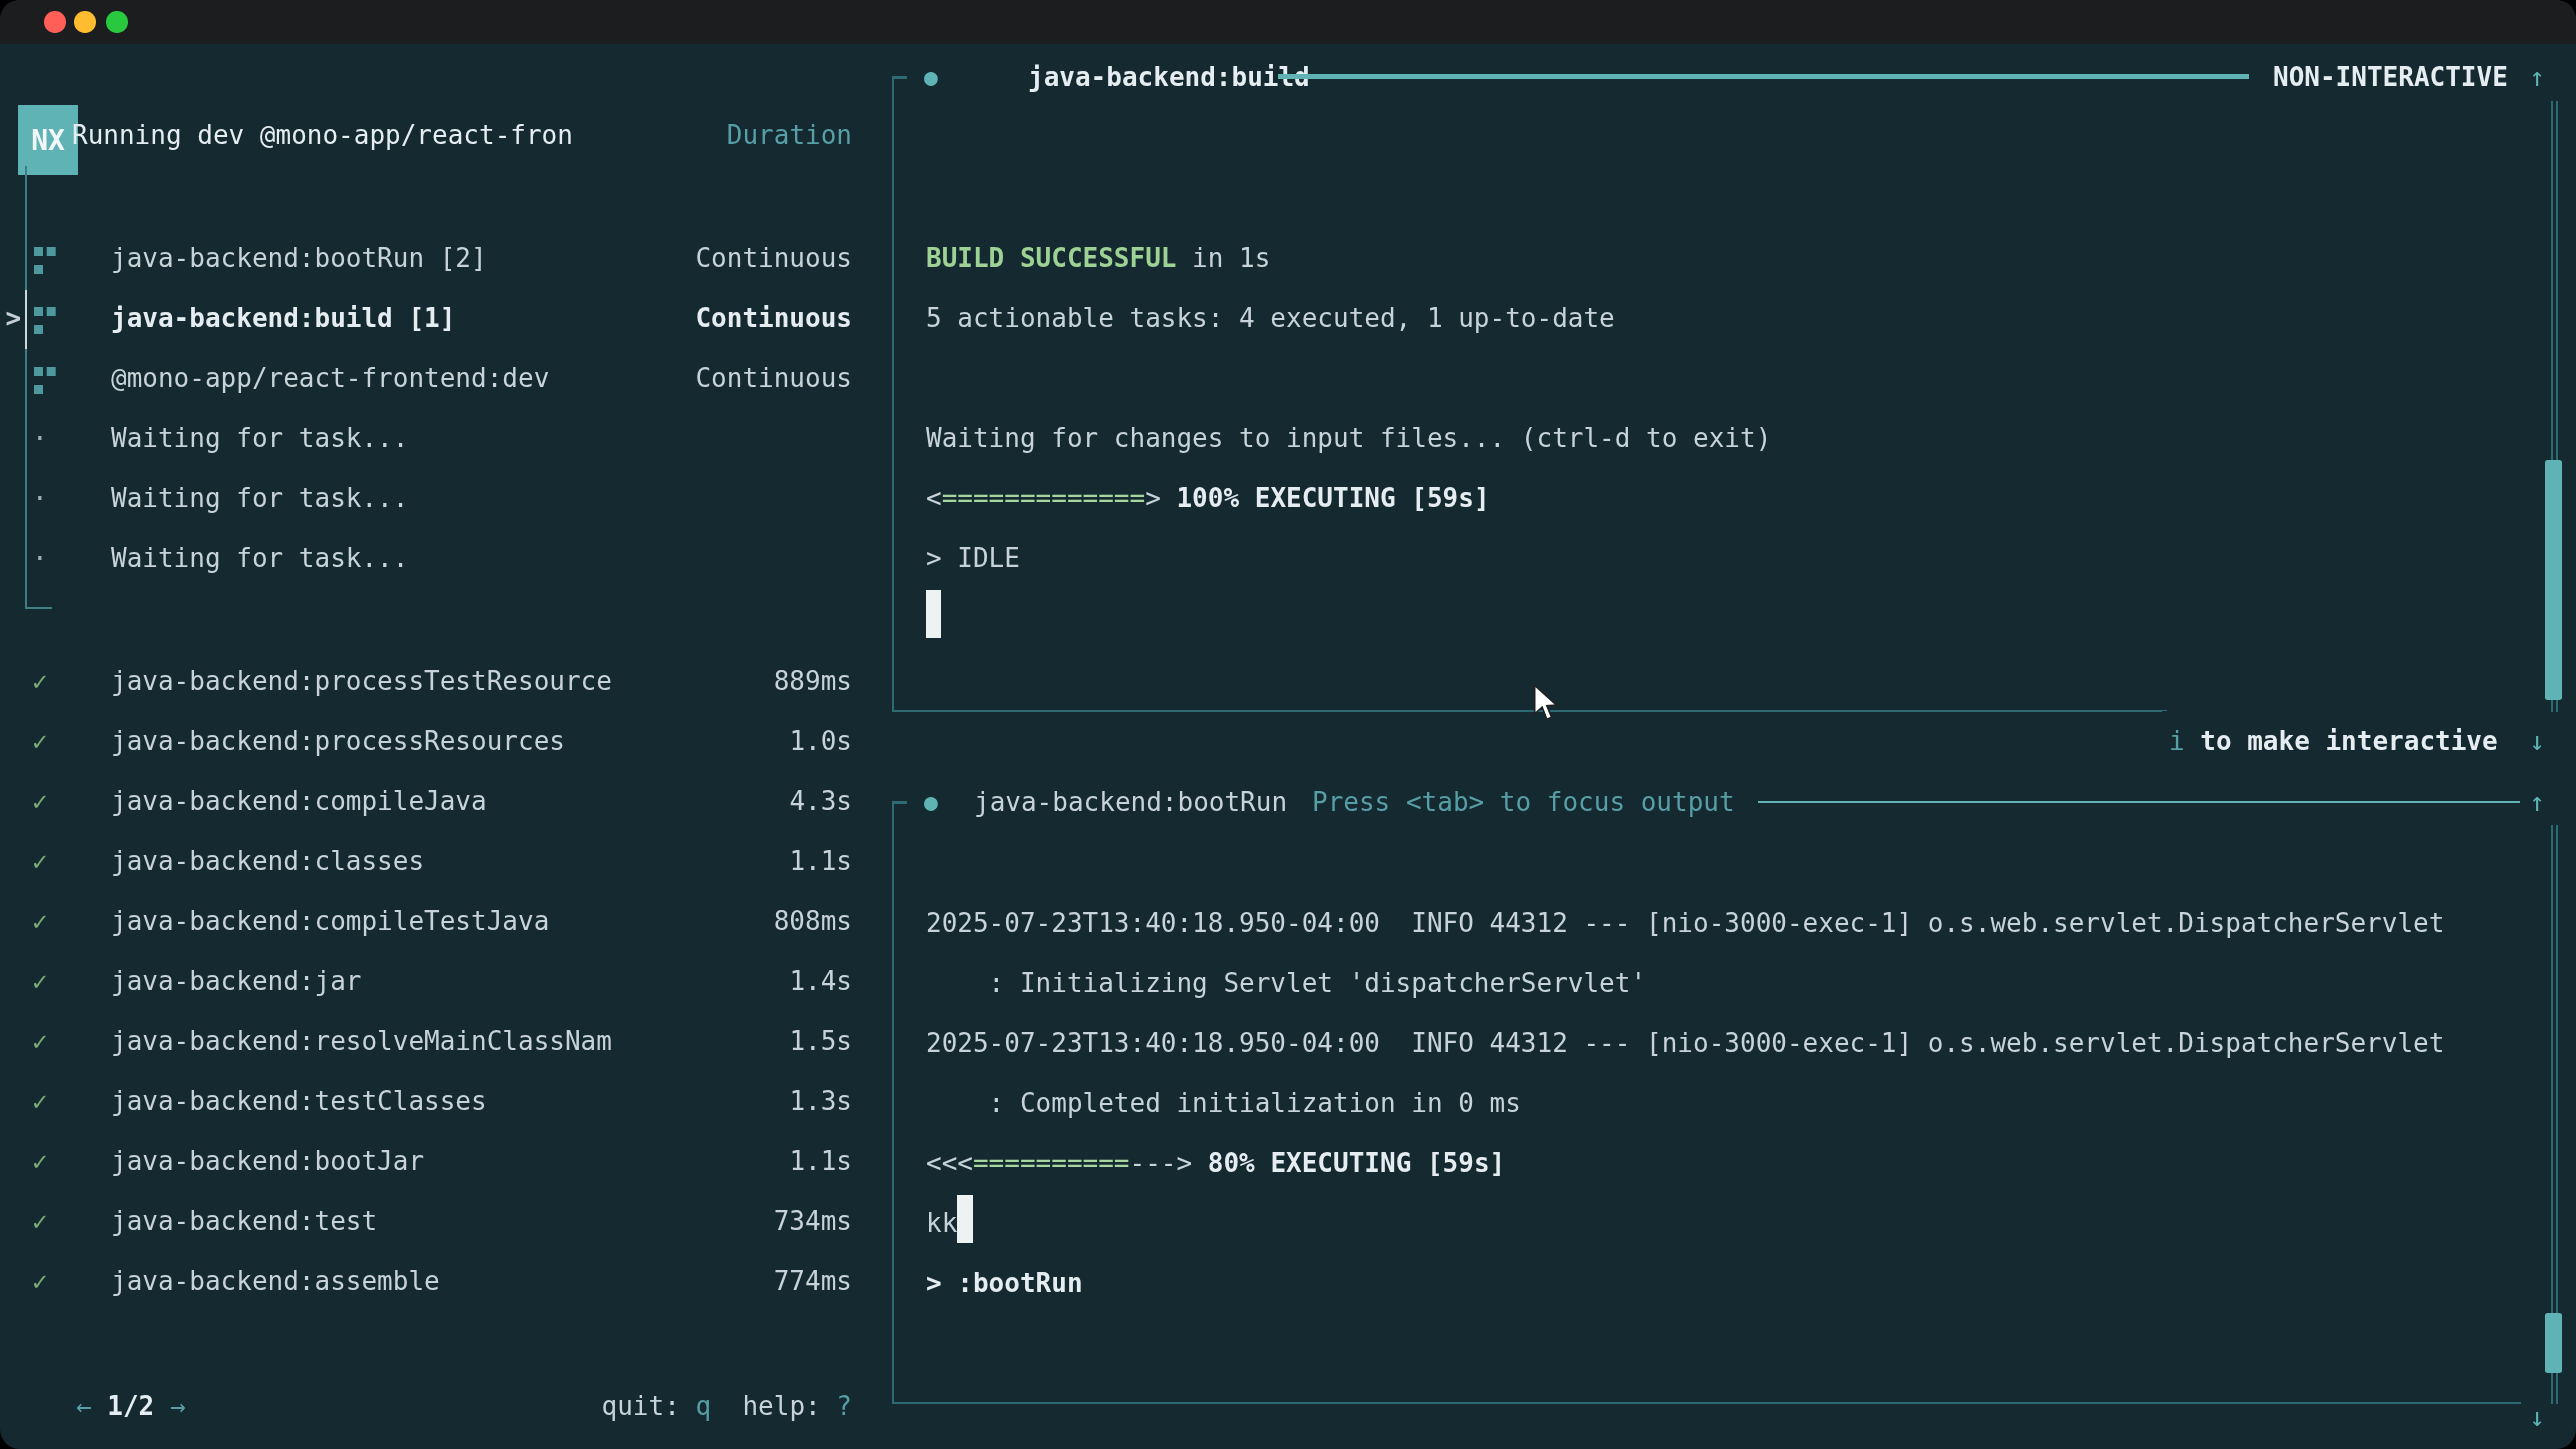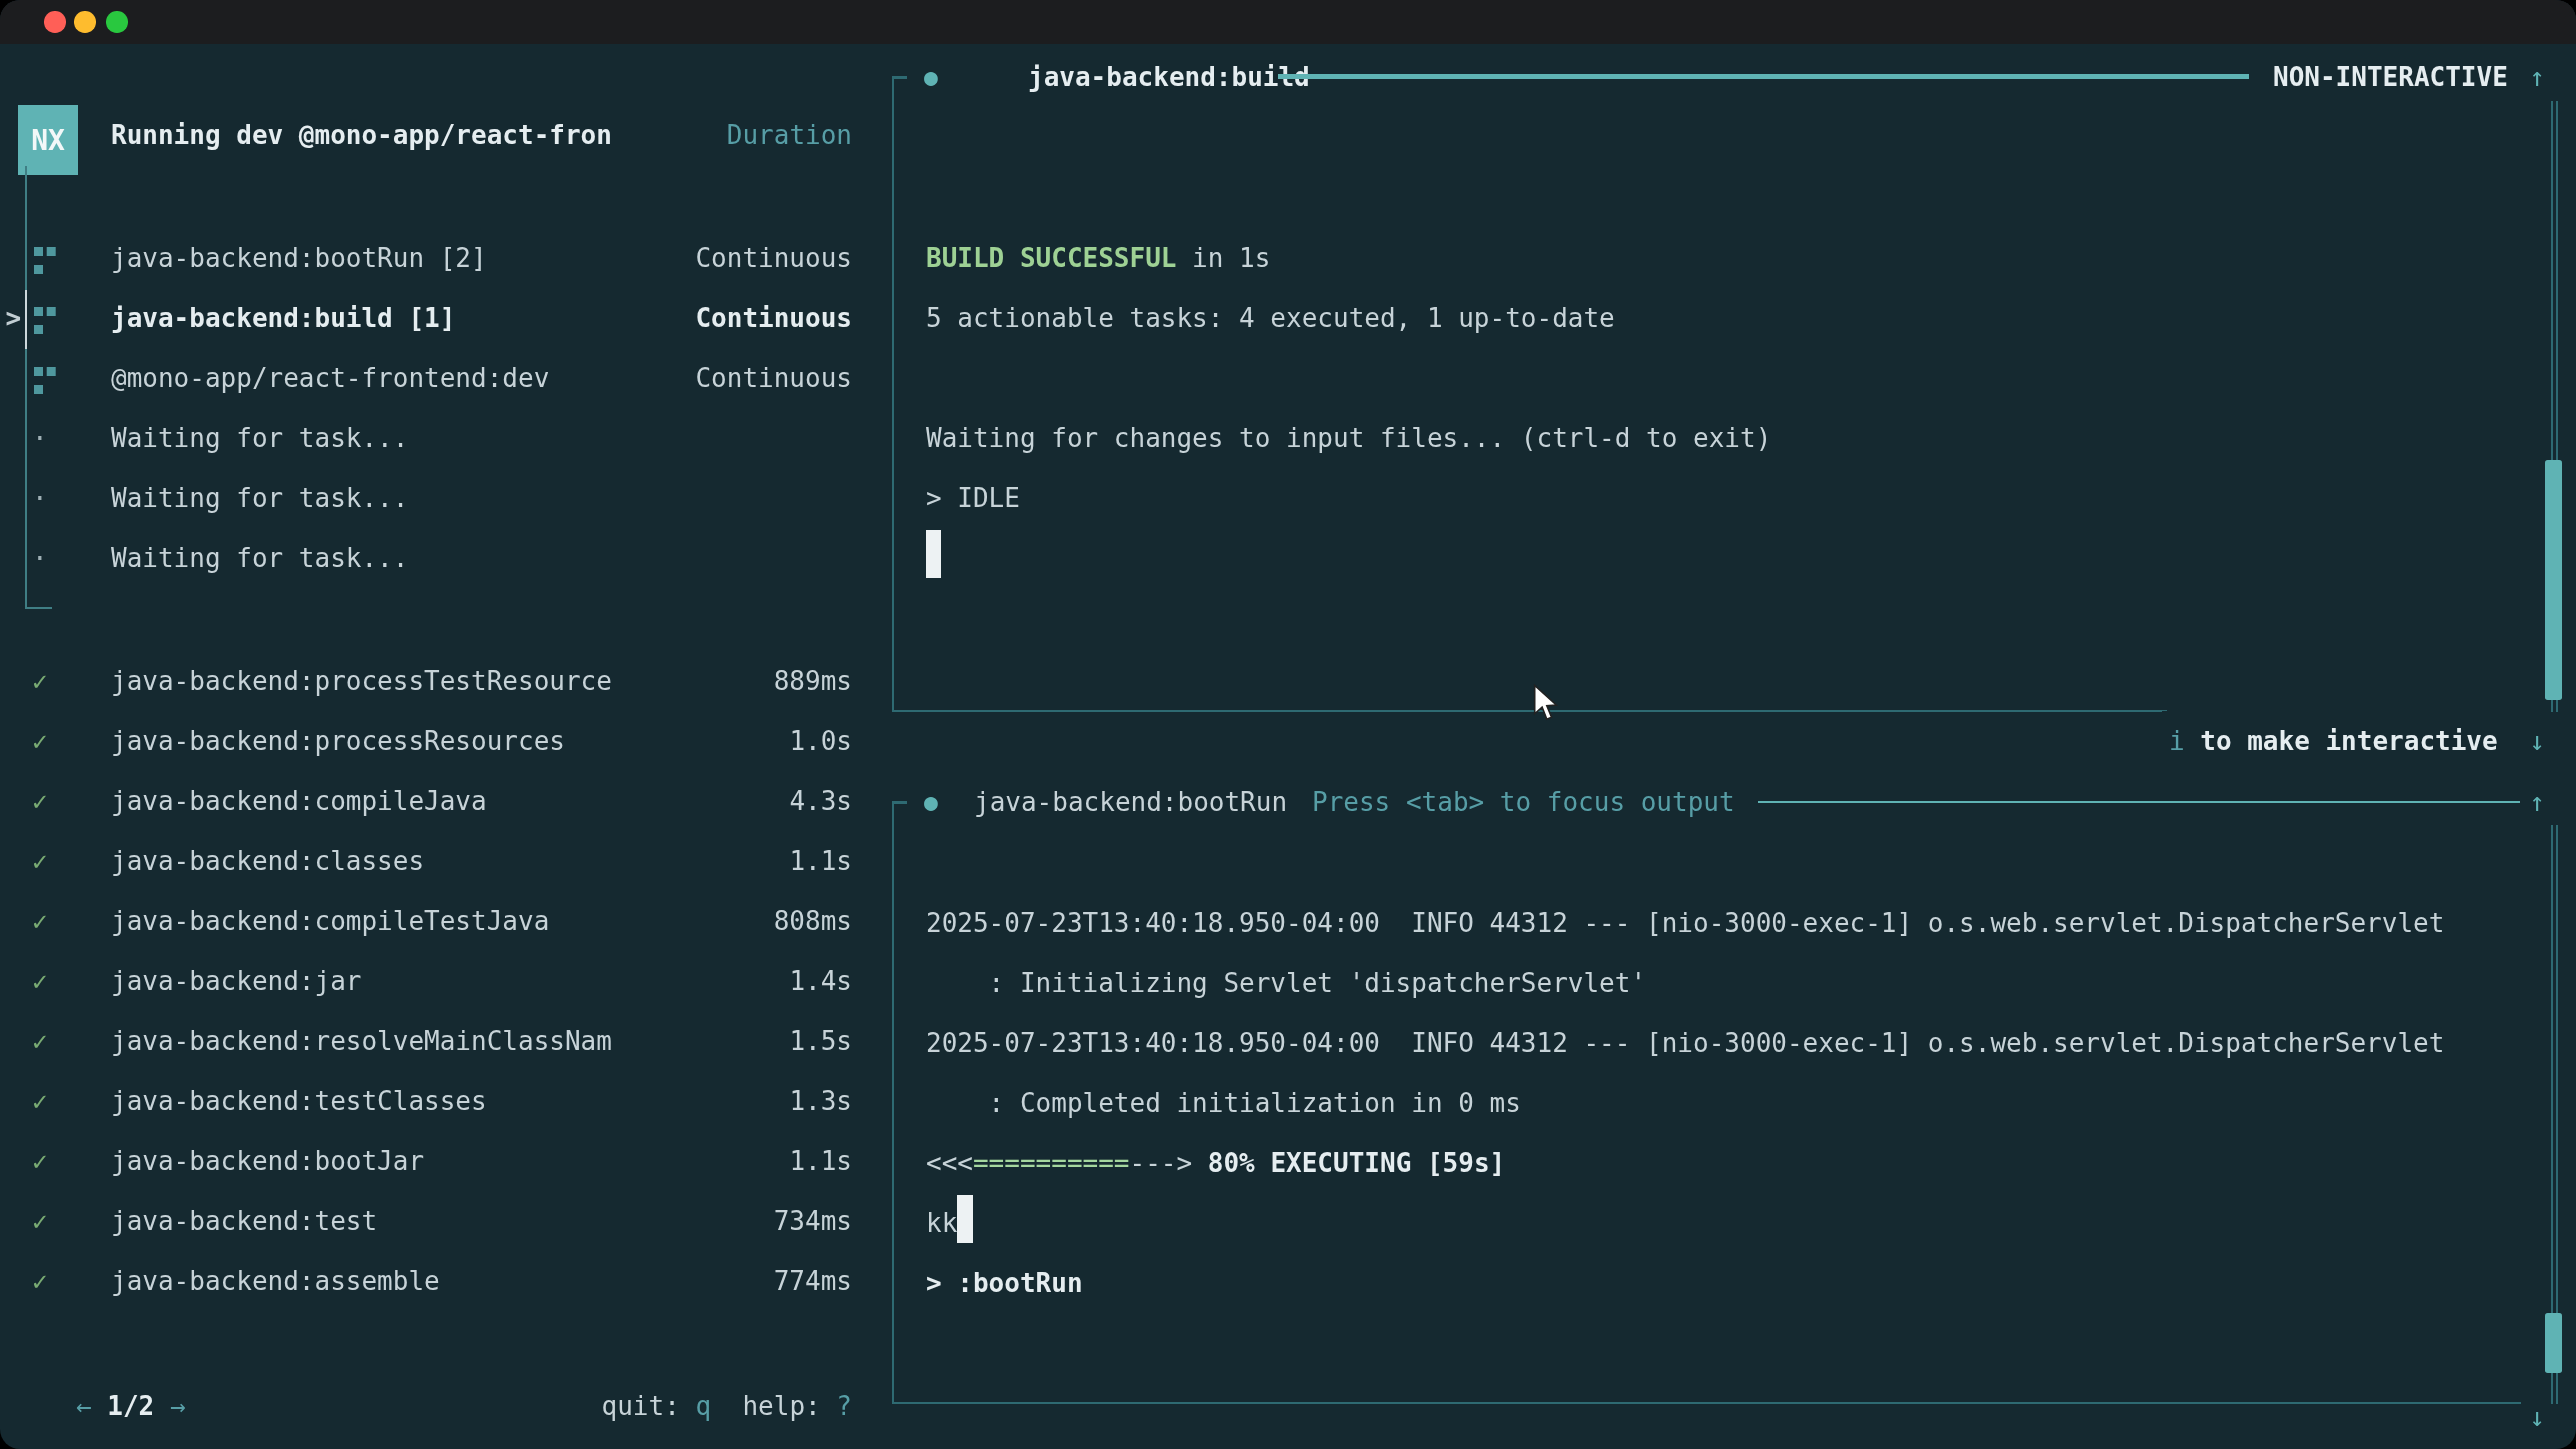--- a/index.html
+++ b/index.html
@@ -15,21 +15,21 @@
   .light{position:absolute;top:11.4px;width:21.5px;height:21.5px;border-radius:50%;}
   .light.red{left:44px;background:#ff5f57;}
   .light.yellow{left:74px;background:#febc2e;}
   .light.green{left:106px;background:#29c83f;}
 
   
   #sidebar{position:absolute;left:0;top:44px;width:872px;bottom:0;}
   #nx-badge{position:absolute;left:18px;top:61px;width:60px;height:70px;background:var(--teal);
             color:#f2f8f8;font-weight:bold;display:flex;align-items:center;justify-content:center;font-size:28px;}
   #side-header{position:absolute;left:0;top:61px;width:852px;height:61px;line-height:61px;display:flex;}
-  #side-header .title{margin-left:111px;font-weight:bold;color:var(--fgb);}
+  #side-header .title{margin-left:72px;font-weight:normal;color:var(--fgb);}
   #side-header .dur{margin-left:auto;color:var(--tealdim);}
   .treeline{position:absolute;background:#3f7e84;}
   #tree-v{left:25px;top:122px;width:2px;height:443px;}
   #tree-foot{left:25px;top:563px;width:27px;height:2px;}
   #tree-sel{position:absolute;left:25px;top:246px;width:2px;height:59px;background:#ccd7db;}
   .tasklist{position:absolute;left:0;width:852px;}
   #running-list{top:184px;}
   #done-list{top:607px;}
   .trow{position:relative;height:60px;line-height:60px;display:flex;}
   .trow .icon{position:absolute;left:32px;top:0;}
@@ -201,20 +201,21 @@
     <span class="hdr-item pane-title" style="left:1028px;top:47px;">java-backend:build</span>
     <div class="rule" style="left:1278px;top:74px;width:971px;height:5.4px;"></div>
     <span class="hdr-item seg-graybold" style="left:2273px;top:47px;">NON-INTERACTIVE</span>
     <span class="hdr-item scroll-arrow" style="left:2517px;top:47px;">↑</span>
 
     <div class="pane-lines" style="top:228px;" id="top-lines">
         <div class="line"><span class="seg-greenbold">BUILD SUCCESSFUL</span><span class="seg-gray"> in 1s</span></div>
         <div class="line"><span class="seg-gray">5 actionable tasks: 4 executed, 1 up-to-date</span></div>
         <div class="line"></div>
         <div class="line"><span class="seg-gray">Waiting for changes to input files... (ctrl-d to exit)</span></div>
+        <div class="line"><span class="seg-gray">&lt;</span><span class="seg-green">=============</span><span class="seg-gray">&gt;</span><span class="seg-gray"> </span><span class="seg-graybold">100% EXECUTING [59s]</span></div>
         <div class="line"><span class="seg-gray">&gt; IDLE</span></div>
         <div class="line"><span class="seg-cursor"></span></div>
       </div>
     <div class="thumb" style="top:460px;height:240px;"></div>
 
     <div id="hint-row"><span class="key">i</span><span class="txt"> to make interactive </span></div>
     <span class="hdr-item scroll-arrow" style="left:2517px;top:711px;">↓</span>
   </div>
 
   <div>

